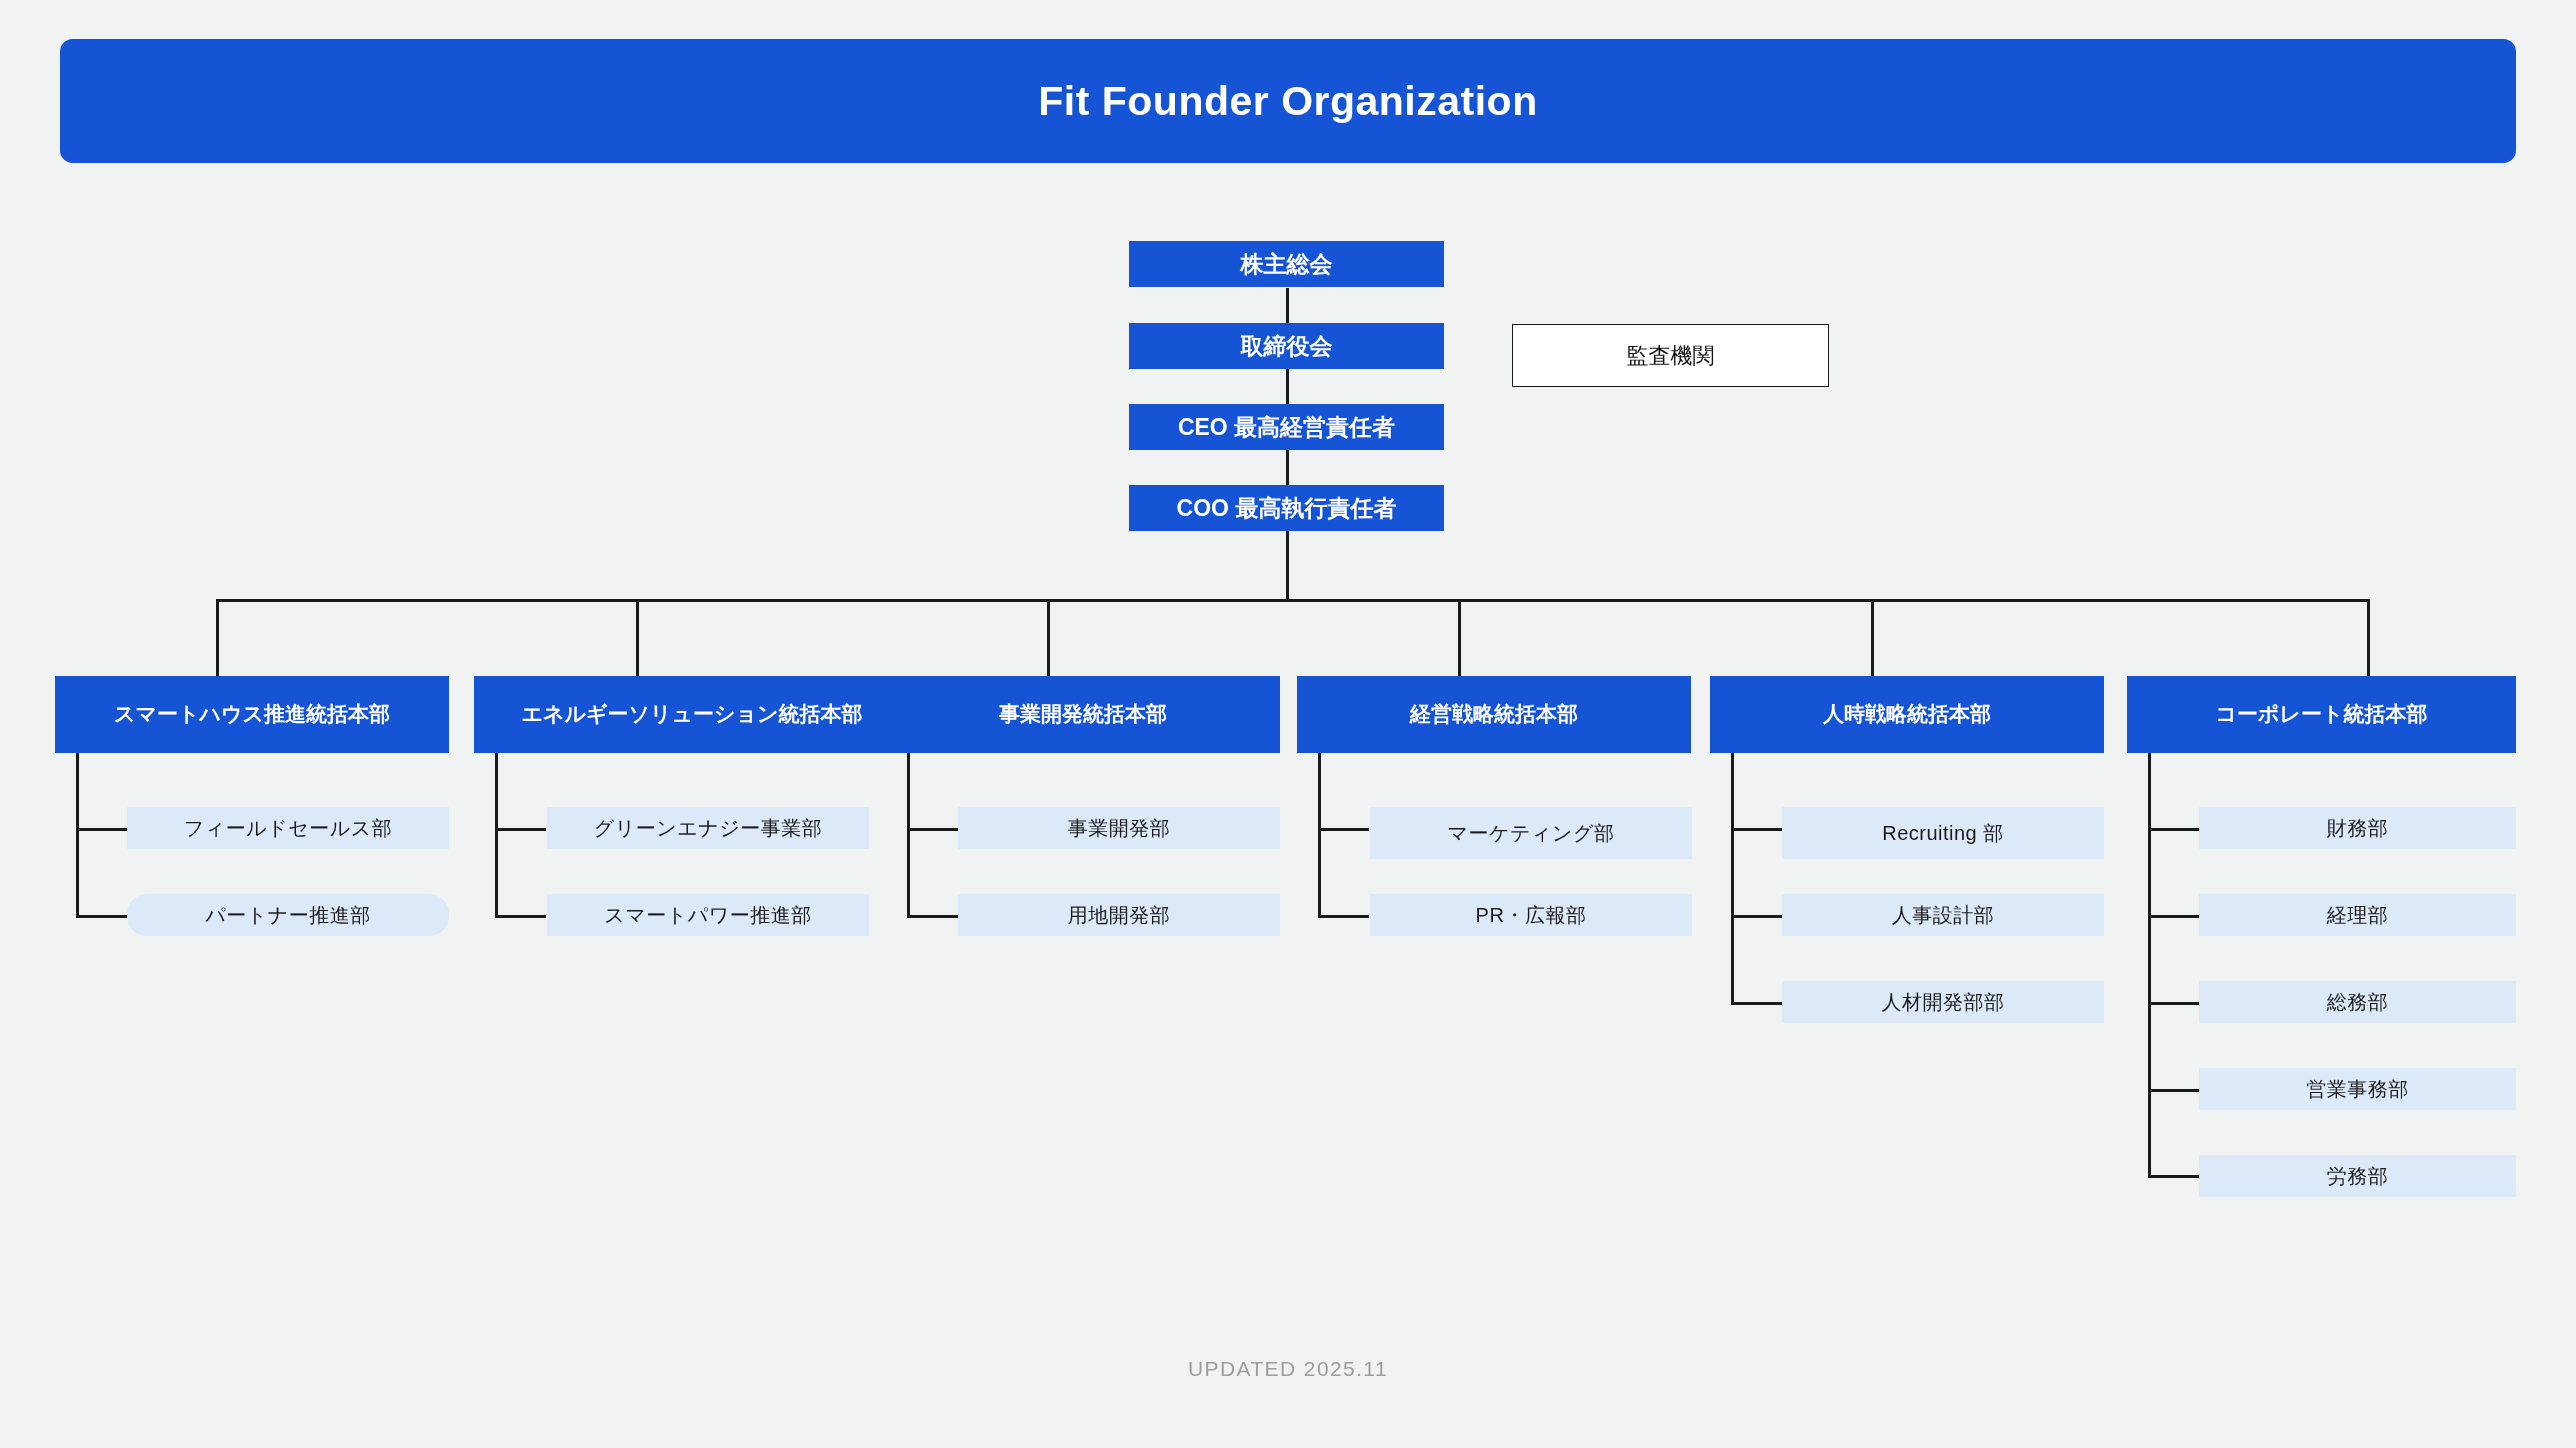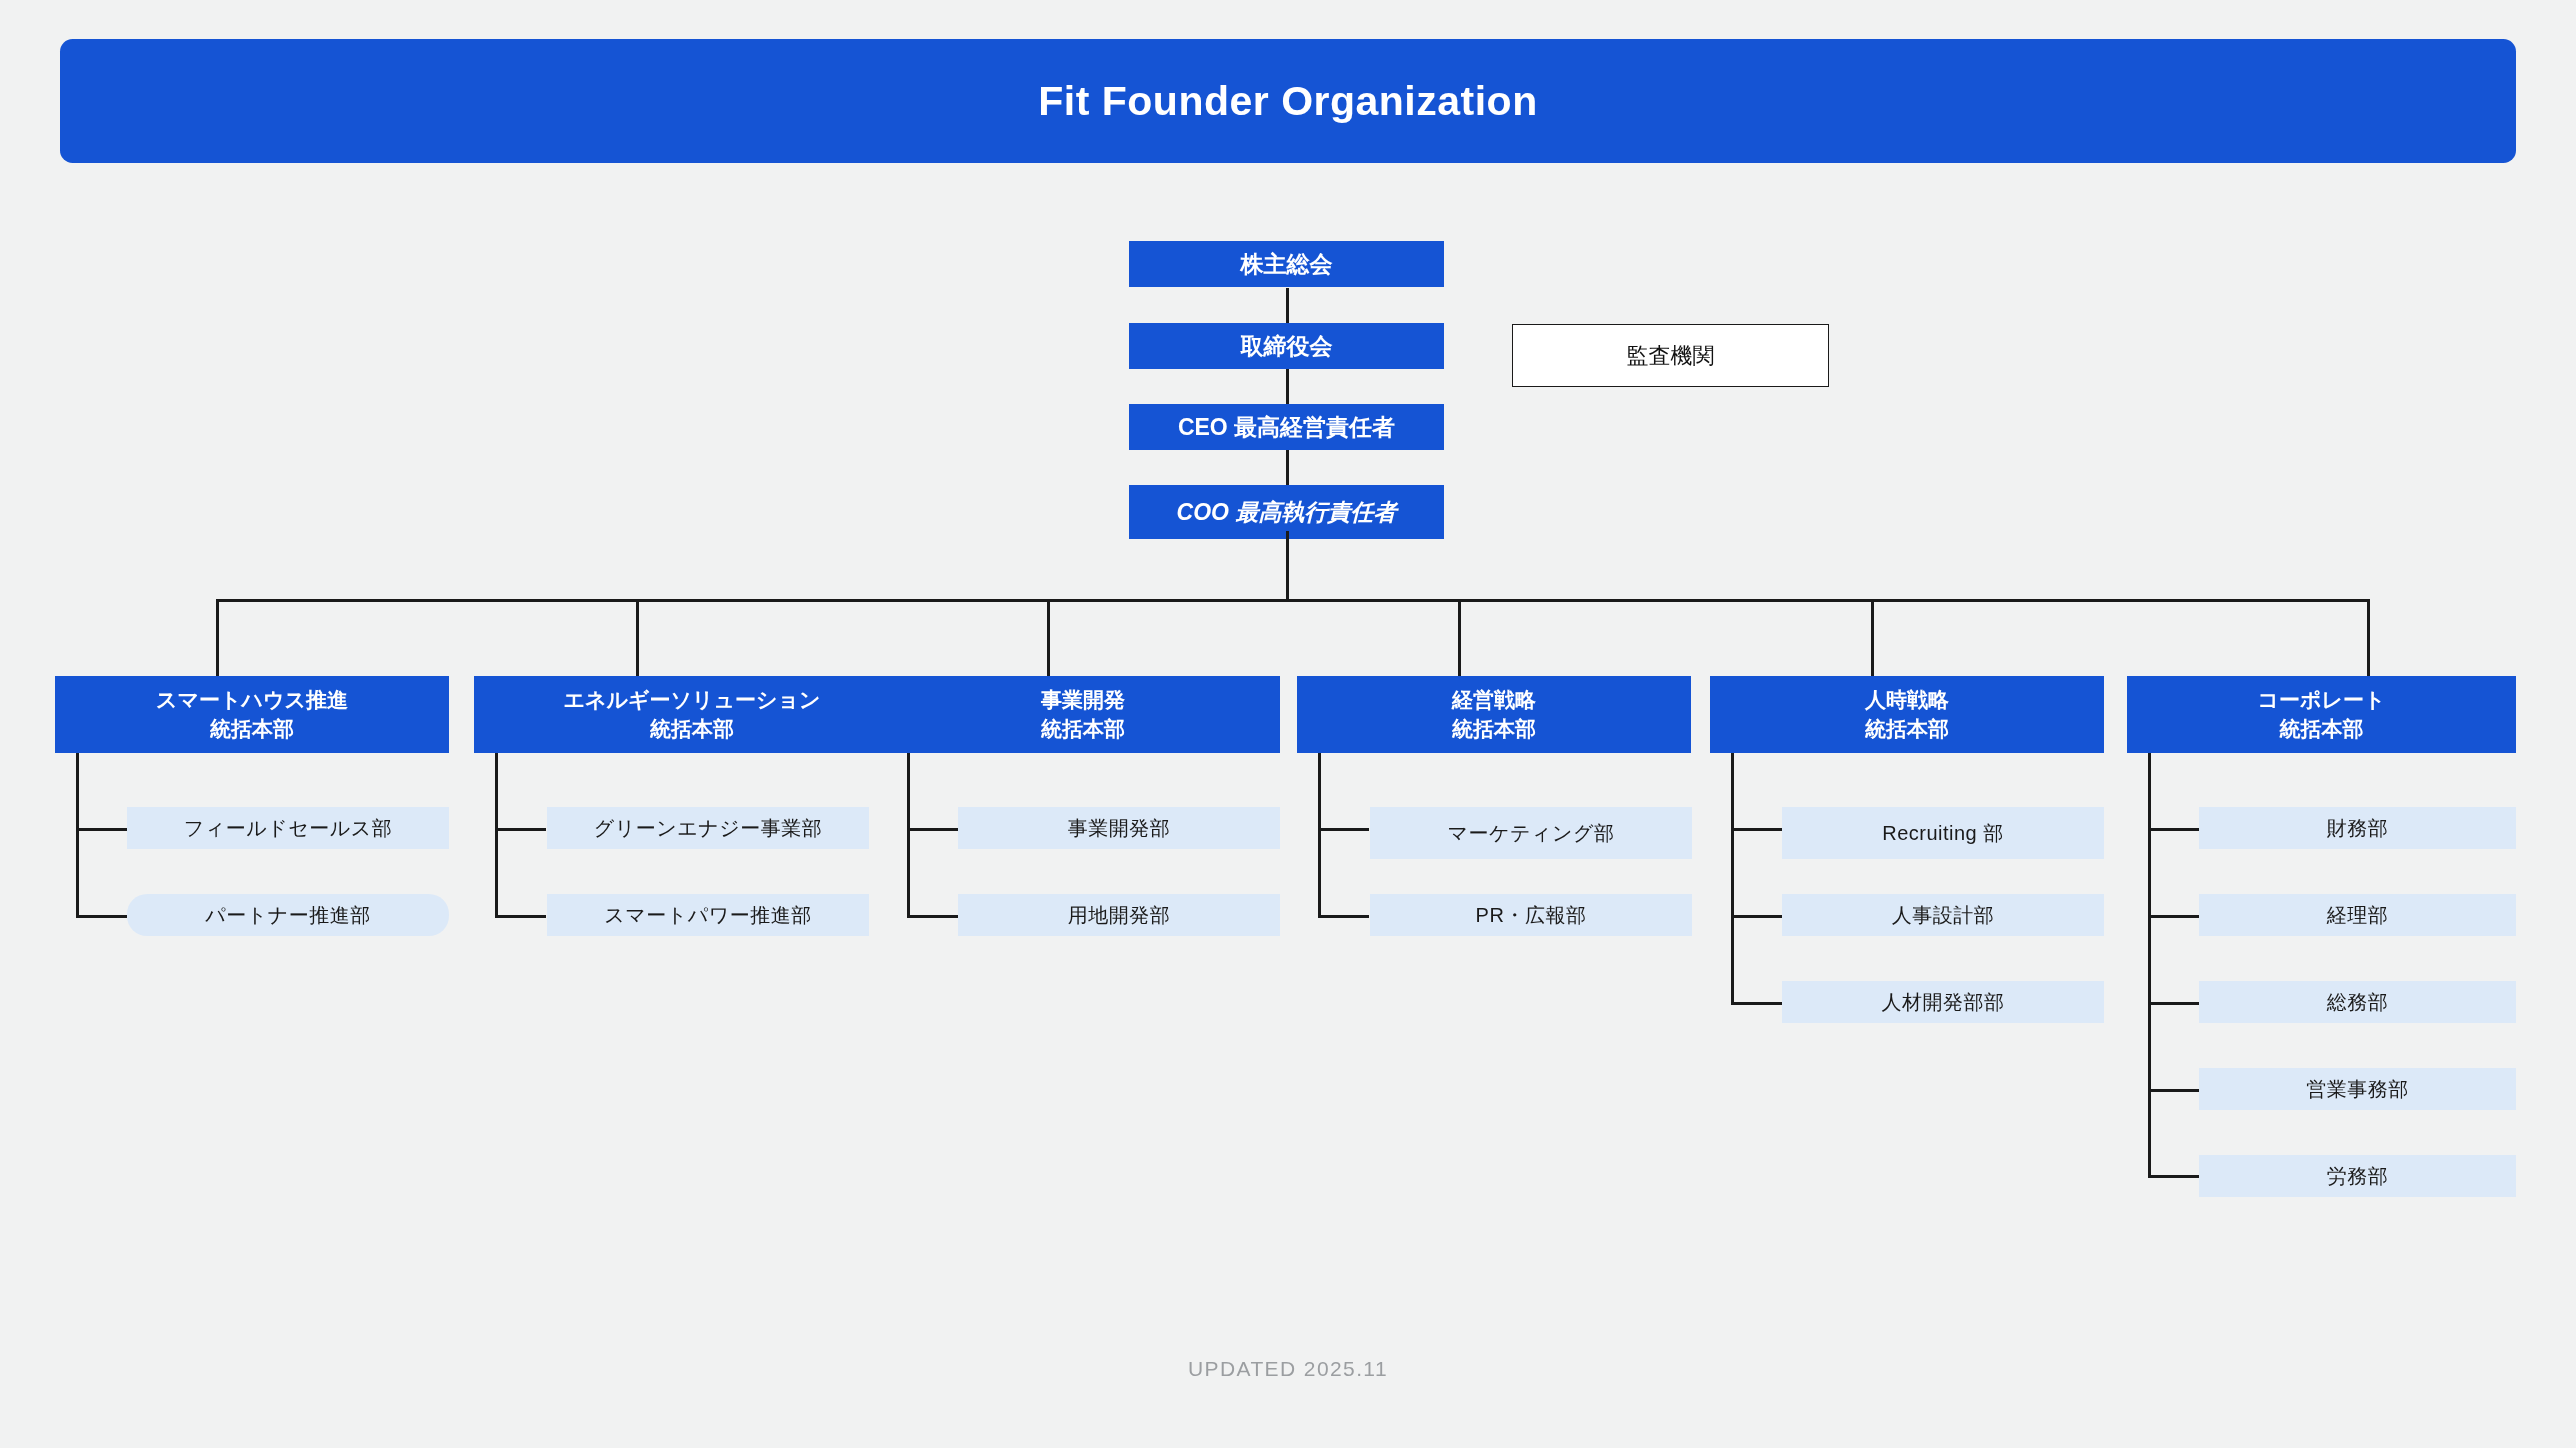--- a/index.html
+++ b/index.html
@@ -70,21 +70,20 @@
   }
 
   
   .division-box {
     position: absolute;
     background: #1554d4;
     color: #ffffff;
     font-size: 21px;
     font-weight: bold;
     display: flex;
-    flex-direction: column;
     align-items: center;
     justify-content: center;
     line-height: 1.35;
     text-align: center;
     white-space: nowrap;
   }
 
   
   .dept-box {
     position: absolute;
@@ -136,21 +135,21 @@
       </div>
       <div class="line-v" style="left: 1286px; top: 288px; height: 35px;"></div>
       <div class="exec-box" style="left: 1129px; top: 323px; width: 315px; height: 46px;">
         <span>取締役会</span>
       </div>
       <div class="line-v" style="left: 1286px; top: 369px; height: 35px;"></div>
       <div class="exec-box" style="left: 1129px; top: 404px; width: 315px; height: 46px;">
         <span>CEO 最高経営責任者</span>
       </div>
       <div class="line-v" style="left: 1286px; top: 450px; height: 35px;"></div>
-      <div class="exec-box" style="left: 1129px; top: 485px; width: 315px; height: 54px; font-style: italic;">
+      <div class="exec-box" style="left: 1129px; top: 485px; width: 315px; height: 46px;">
         <span>COO 最高執行責任者</span>
       </div>
       <div class="line-v" style="left: 1286px; top: 531px; height: 68px;"></div>
       <div class="audit-box" style="left: 1512px; top: 324px; width: 317px; height: 63px;">
         <span>監査機関</span>
       </div>
     </div>
 
   <div id="division-layer">
       <div class="line-h" style="left: 217px; top: 599px; width: 2151px;"></div>

